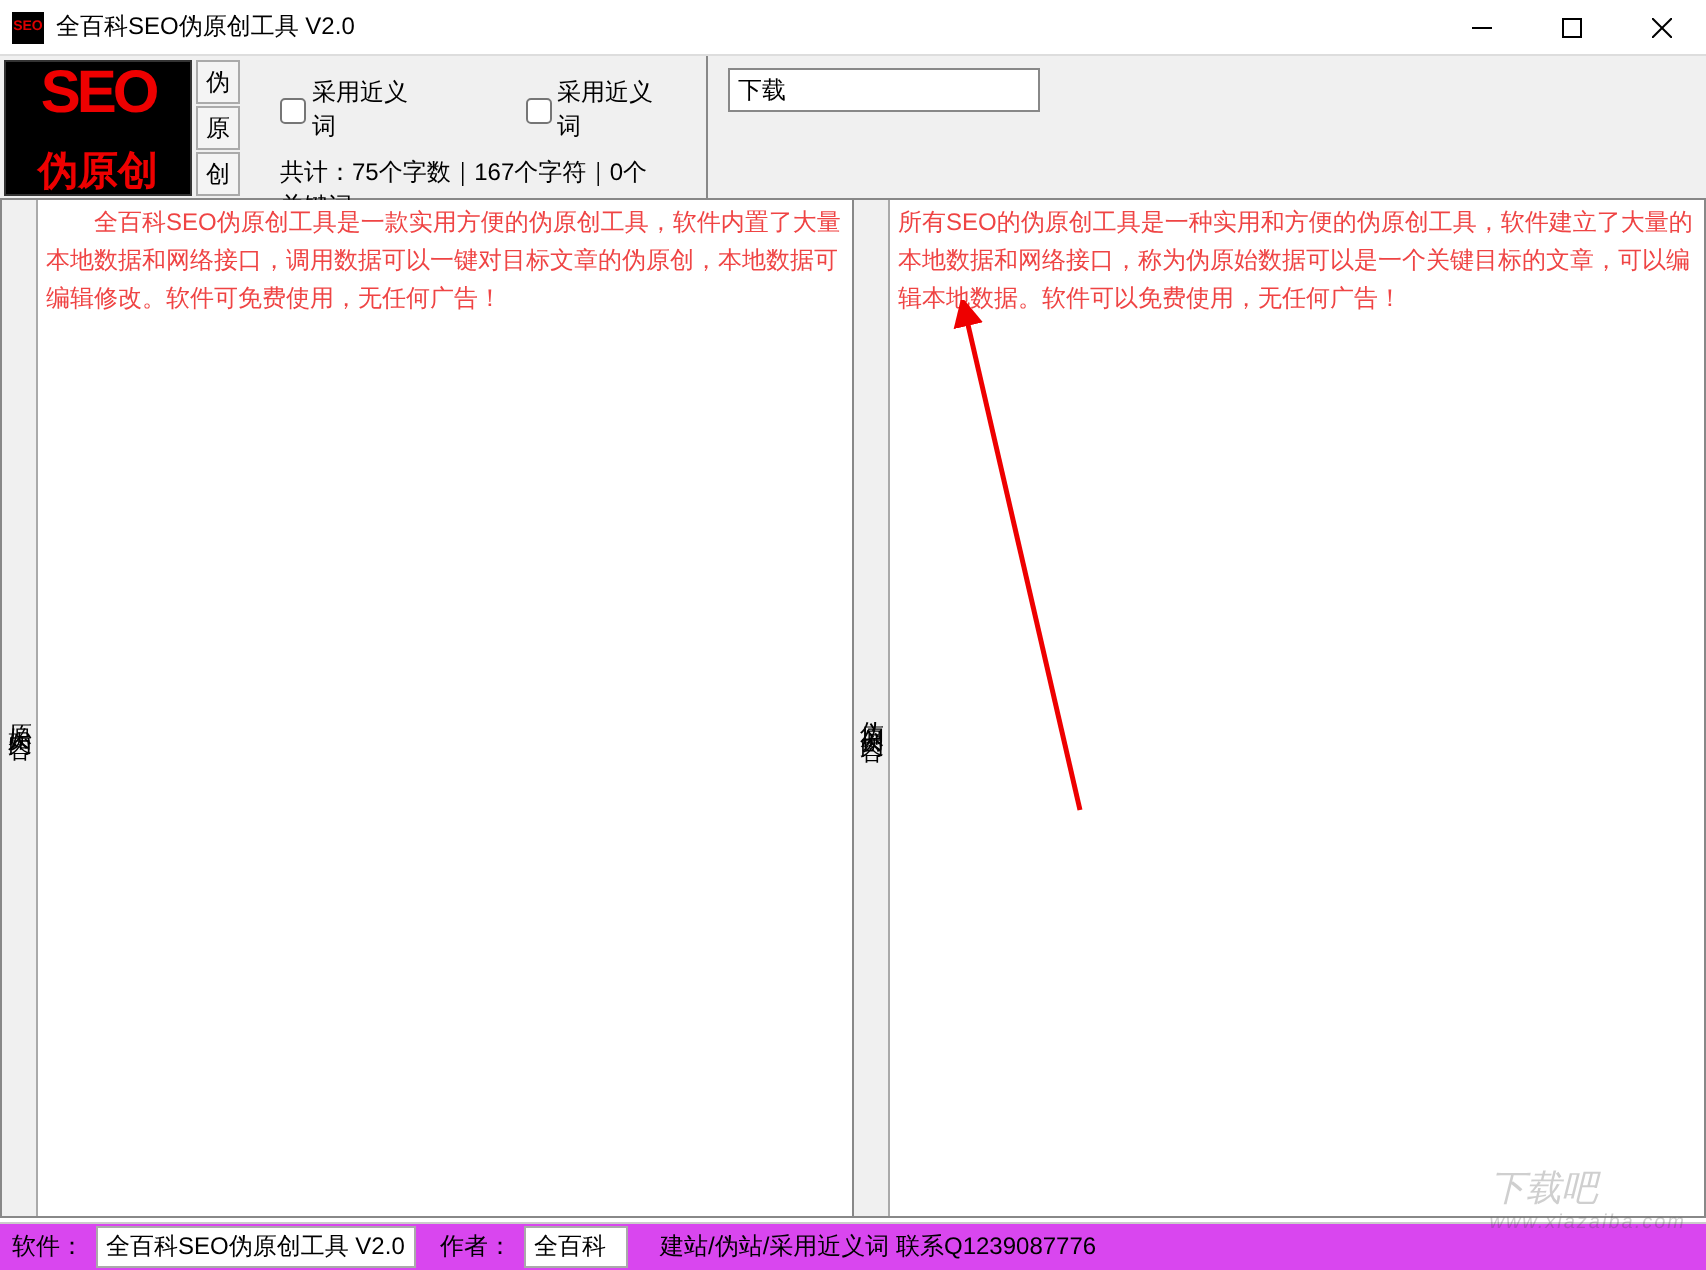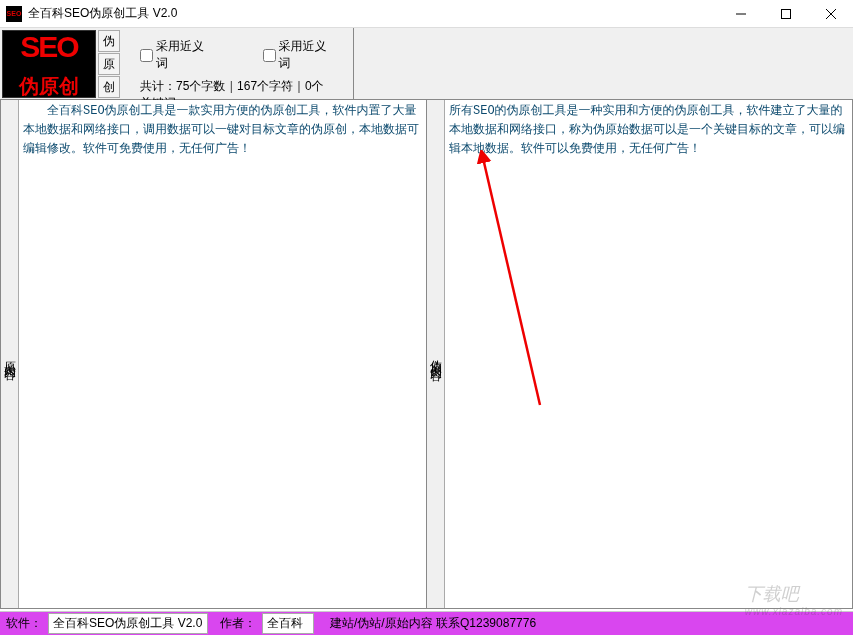--- a/index.html
+++ b/index.html
@@ -26,21 +26,21 @@
     .mid-section { flex: 0 0 232px; border-right: 1px solid #888; }
     
     .kw-section { flex: 1; padding: 6px 10px; }
     .kw-input { width: 156px; height: 22px; border: 1px solid #888; padding: 1px 4px; font-size: 12px; }
     .kw-hint { margin-top: 4px; font-size: 11px; color: #333; line-height: 1.5; }
     
     .main { display: flex; height: 509px; }
     .panel { flex: 1; display: flex; border: 1px solid #888; border-top: none; }
     .panel:first-child { border-right: none; }
     .vtab { width: 18px; background: #f0f0f0; border-right: 1px solid #aaa; writing-mode: vertical-rl; text-orientation: upright; text-align: center; padding-top: 4px; font-size: 12px; letter-spacing: 2px; }
-    .content { flex: 1; padding: 2px 4px; font-size: 12px; line-height: 1.6; background: #fff; position: relative; overflow: hidden; color: #0c4a6e; font-family: Liberation Mono, monospace; }
+    .content { flex: 1; padding: 2px 4px; font-size: 12px; line-height: 1.6; background: #fff; position: relative; overflow: hidden; color: #ef4444; }
     .indent { text-indent: 2em; display: inline-block;}
     
     .arrow { position: absolute; left: 30px; top: 50px; pointer-events: none; }
     
     .status { position: absolute; bottom: 0; left: 0; right: 0; height: 24px; background: #d946ef; border-top: 1px solid #ccc; display: flex; align-items: center; font-size: 12px; padding: 0 6px; }
     .status span { margin-right: 6px; }
     .status .sunken { border: 1px solid #aaa; background: #fff; padding: 1px 4px; display: inline-block; }
     
     .watermark { position: absolute; right: 10px; bottom: 18px; opacity: 0.25; font-size: 18px; font-family: Arial; color: #444; font-style: italic; }
     .watermark .wsub { font-size: 10px; letter-spacing: 1px; display: block; }
@@ -88,20 +88,21 @@
         <span>采用近义词</span>
       </label>
       <label class="chk">
         <input type="checkbox" style="">
         <span>采用近义词</span>
       </label>
     </div>
     <div class="stats">共计：75个字数｜167个字符｜0个关键词</div>
   </div>
   <div class="kw-section">
+    <input class="kw-input" value="下载" style="">
   </div>
 </div>
 
 <div class="main">
   <div class="panel">
     <div class="vtab">原始内容</div>
     <div class="content"><span class="indent">全百科SEO伪原创工具是一款实用方便的伪原创工具，软件内置了大量本地数据和网络接口，调用数据可以一键对目标文章的伪原创，本地数据可编辑修改。软件可免费使用，无任何广告！</span></div>
   </div>
   <div class="panel">
     <div class="vtab">伪原创内容</div>
@@ -117,19 +118,19 @@
       </svg>
     </div>
   </div>
 </div>
 
 <div class="status">
   <span>软件：</span>
   <span class="sunken" style="width:160px">全百科SEO伪原创工具 V2.0</span>
   <span style="margin-left:6px">作者：</span>
   <span class="sunken" style="width:52px">全百科</span>
-  <span style="margin-left:10px">建站/伪站/原始内容 联系Q1239087776</span>
+  <span style="margin-left:10px">建站/伪站/采用近义词 联系Q1239087776</span>
 </div>
 
 <div class="watermark">
   <span>下载吧</span>
   <span class="wsub">www.xiazaiba.com</span>
 </div>
 
 </body></html>

